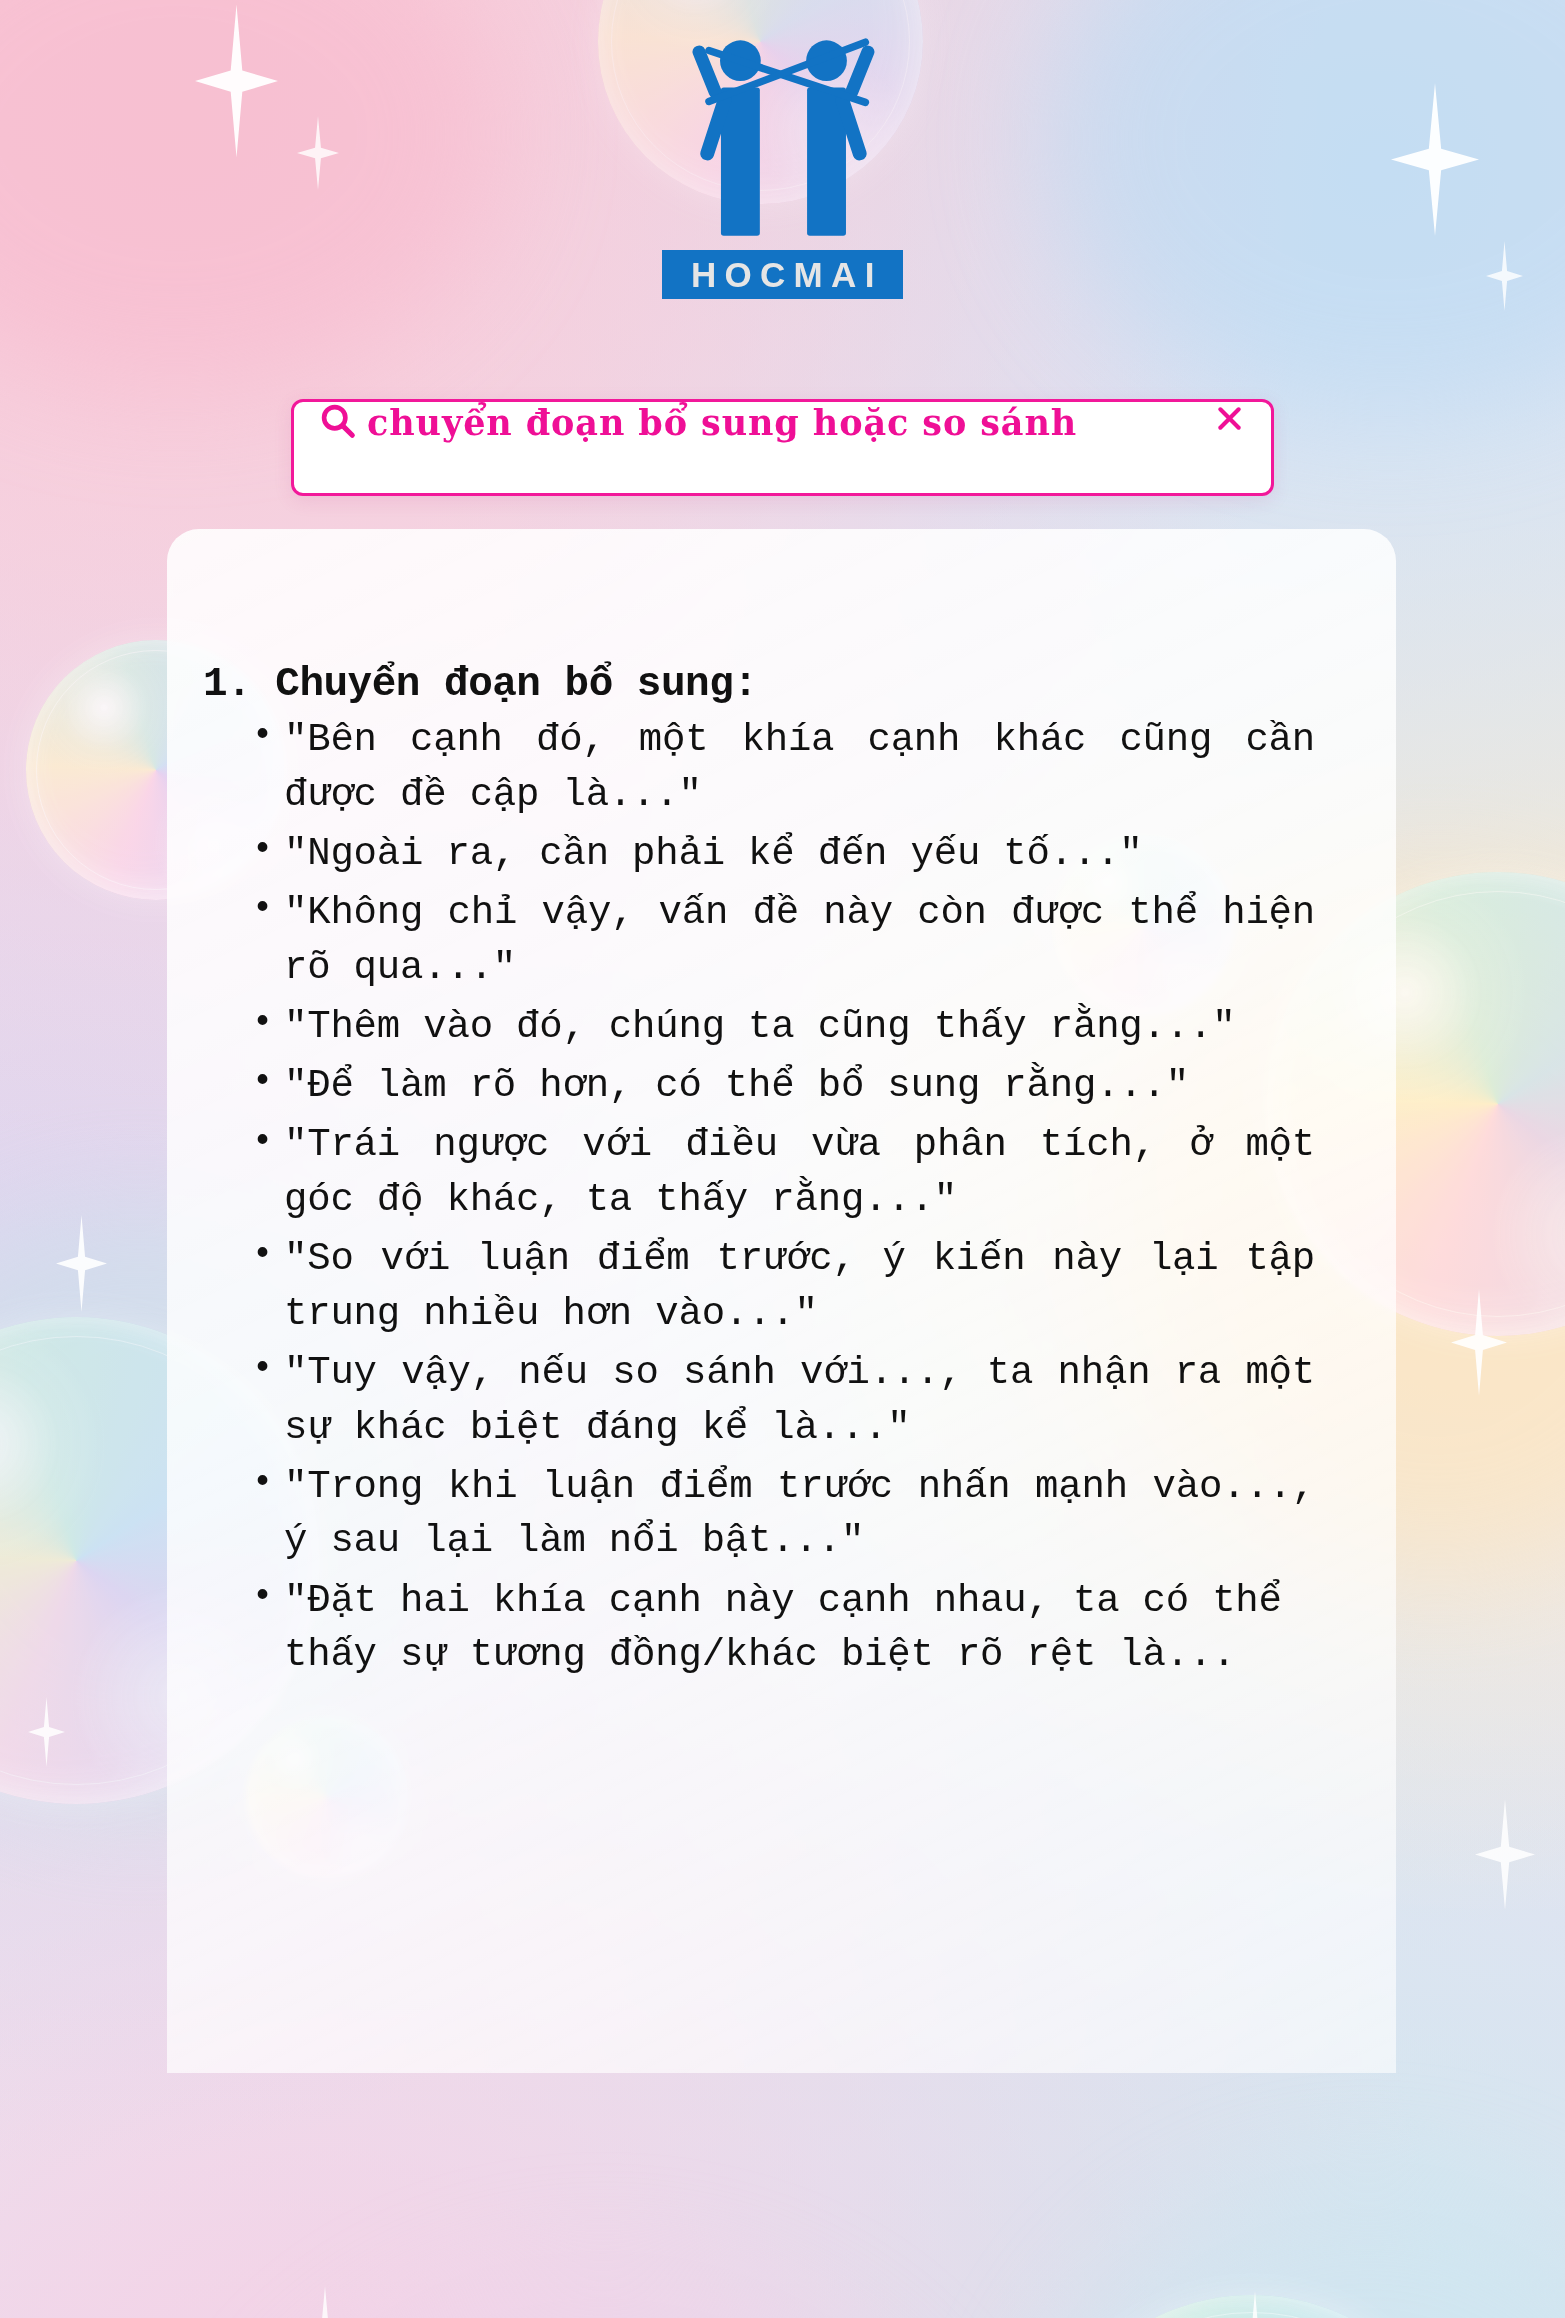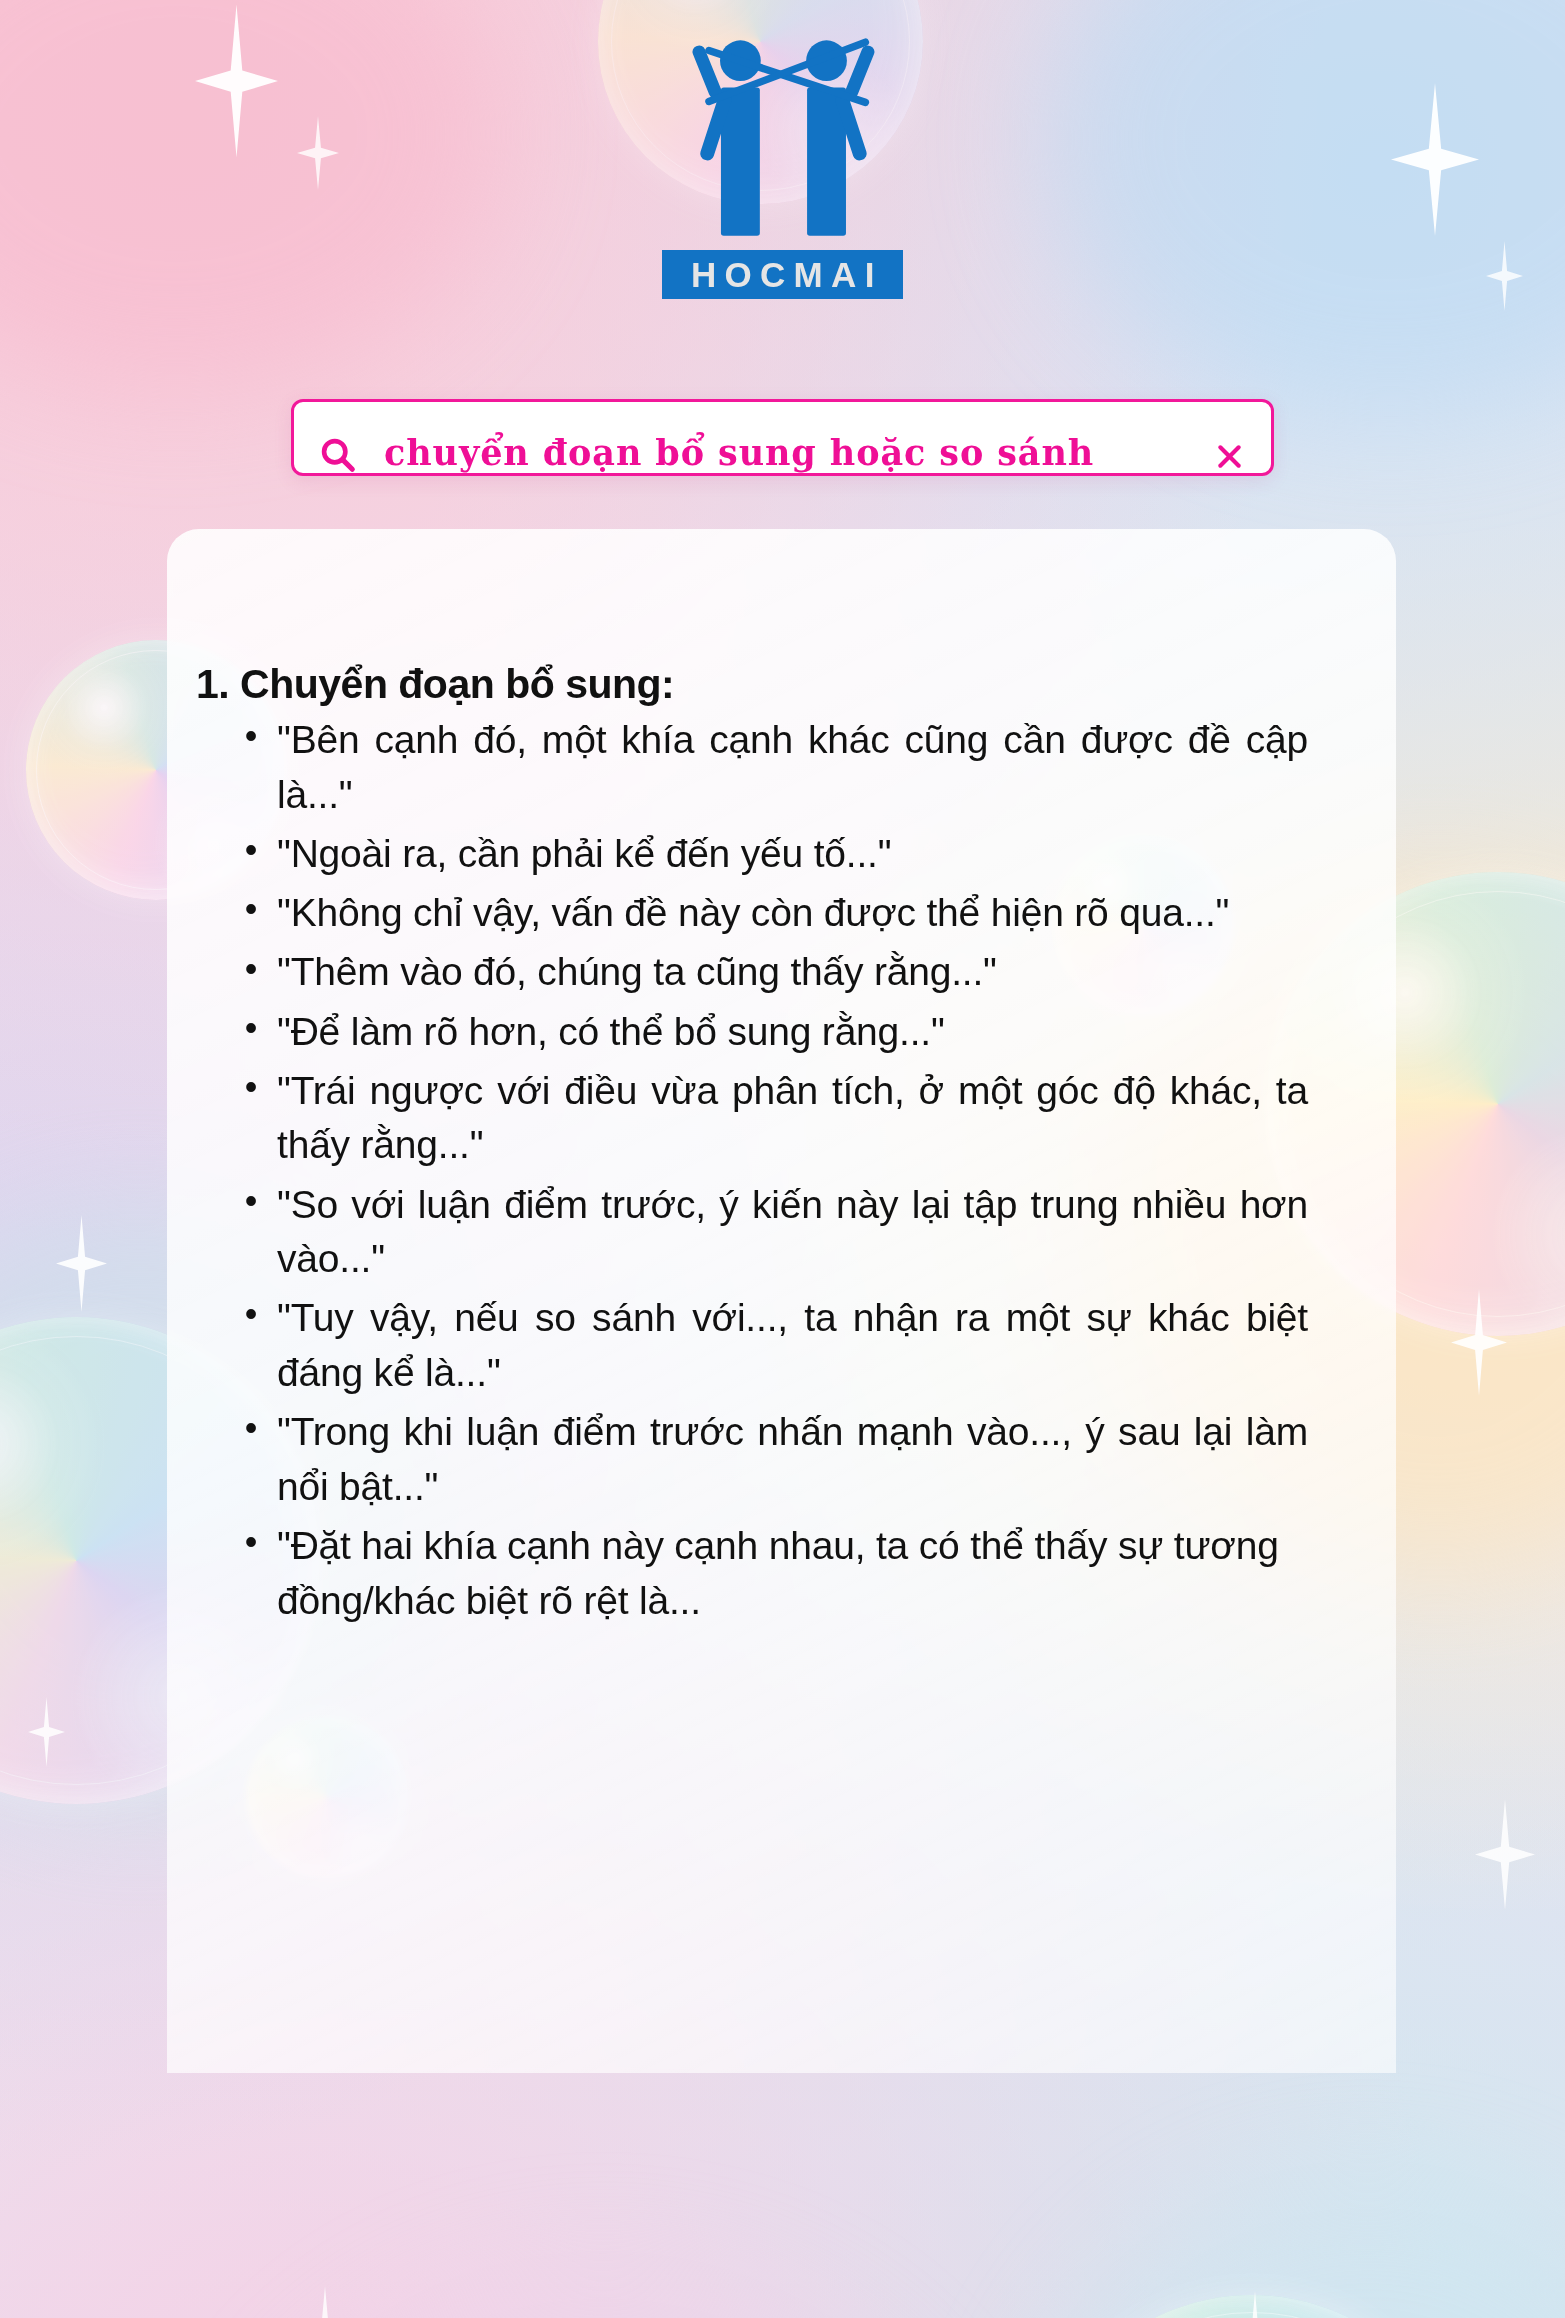--- a/index.html
+++ b/index.html
@@ -102,28 +102,28 @@
     line-height: 1;
     font-family: "Liberation Sans", sans-serif;
   }
 
   
   .search-bar {
     position: absolute;
     left: 291px;
     top: 399px;
     width: 983px;
-    height: 77px;
+    height: 97px;
     background: #ffffff;
     border: 3.2px solid #f2189a;
     border-radius: 12px;
     display: flex;
-    align-items: flex-end;
+    align-items: flex-start;
     padding: 0 25px;
-    gap: 28px;
+    gap: 11px;
     box-shadow: 0 4.6px 18.5px rgba(190, 60, 140, .12);
   }
   .search-text {
     flex: 1;
     color: #ef0f96;
     font-family: "DejaVu Serif", serif;
     font-weight: 700;
     font-size: 35px;
     letter-spacing: 0.9px;
     white-space: nowrap;
@@ -138,25 +138,25 @@
     width: 1229px;
     height: 1544px;
     background: linear-gradient(155deg, rgba(255,255,255,.88) 0%, rgba(255,255,255,.80) 45%, rgba(255,255,255,.60) 100%);
     border-radius: 32px 32px 0 0;
     backdrop-filter: blur(2.8px);
   }
 
   
   .content {
     position: absolute;
-    left: 185px;
+    left: 192px;
     top: 658px;
     width: 1201px;
     color: #111111;
-    font-family: Liberation Sans, sans-serif;
+    font-family: Liberation Mono, monospace;
   }
   .sec-title {
     font-size: 41px;
     font-weight: 700;
     letter-spacing: -0.5px;
     margin: 0 0 2.8px 11px;
     line-height: 1.28;
   }
   .sec-title-2 { margin-top: 16px; }
   ul.points {

